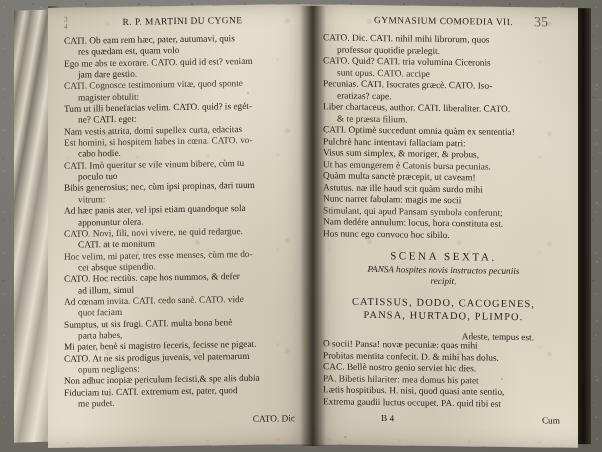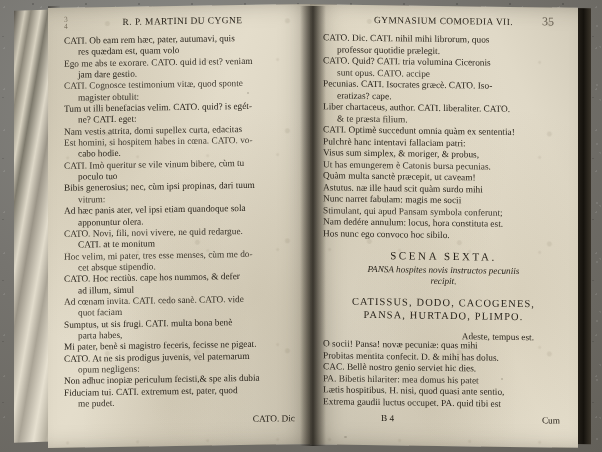--- a/index.html
+++ b/index.html
@@ -69,21 +69,21 @@
   
   .page{position:relative;z-index:4;color:#241f17;}
   .pg-l{padding:10px 13px 0 16px;}
   .pg-r{padding:10px 14px 0 13px;}
 
   .hdr{display:flex;align-items:baseline;justify-content:center;position:relative;
     height:15px;margin-bottom:3px;}
   .hdr .folio{position:absolute;left:0;top:-2px;font-size:7.5px;line-height:7px;
     color:#5d5443;opacity:.75;}
   .hdr .folio span{display:block;}
-  .hdr .folio-r{position:absolute;right:10px;left:auto;top:1px;font-size:12px;color:#4a4235;opacity:.8;}
+  .hdr .folio-r{position:absolute;right:16px;left:auto;top:1px;font-size:14px;color:#4a4235;opacity:.8;}
   .runhead{font-size:9.4px;letter-spacing:.45px;font-variant:small-caps;
     text-transform:uppercase;white-space:nowrap;}
 
   .lines{font-size:9.3px;line-height:11.35px;text-align:left;}
   .pg-r .lines{font-size:9.35px;line-height:11.5px;}
   .ln{white-space:nowrap;}
   .ln.ind{padding-left:14px;}
 
   .scene{text-align:center;font-size:11px;letter-spacing:2.6px;margin:9px 0 3px;}
   .argu{text-align:center;font-style:italic;font-size:9.2px;line-height:11px;margin-bottom:9px;}

